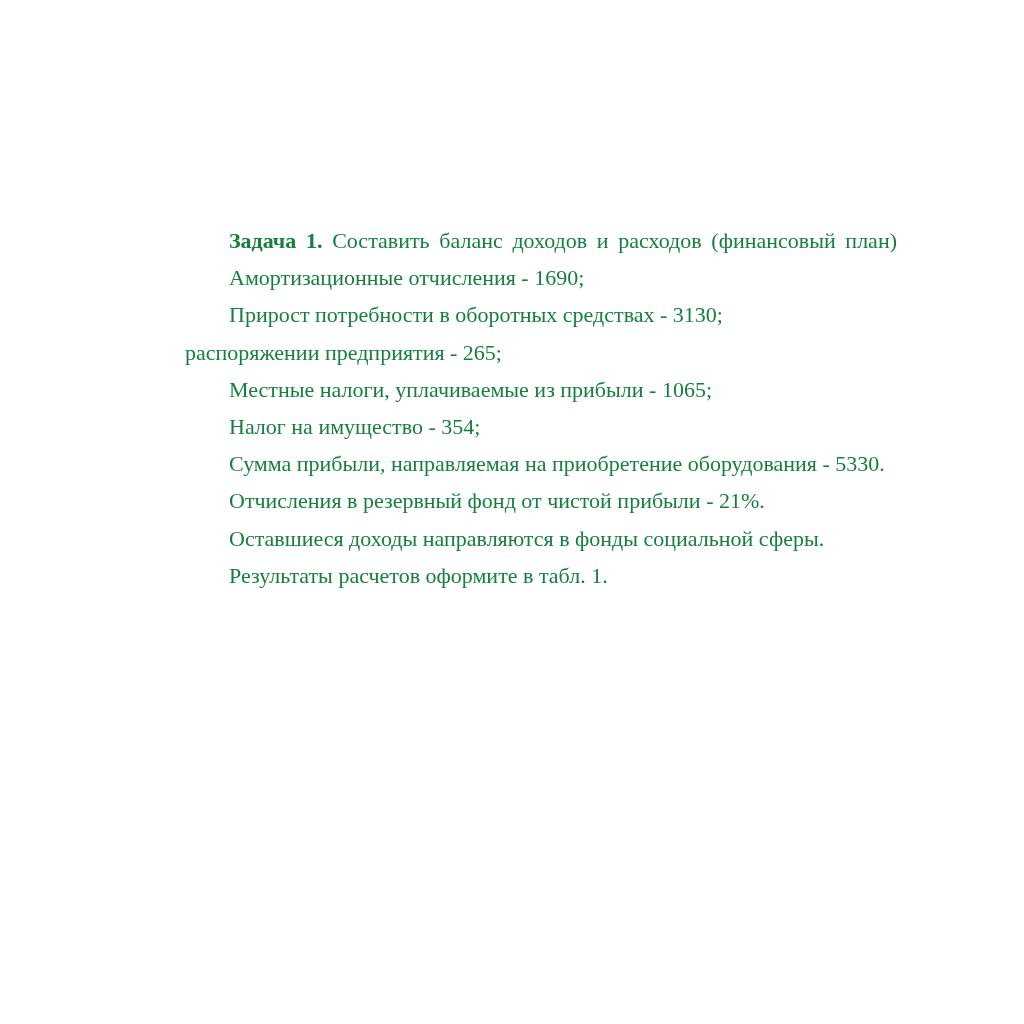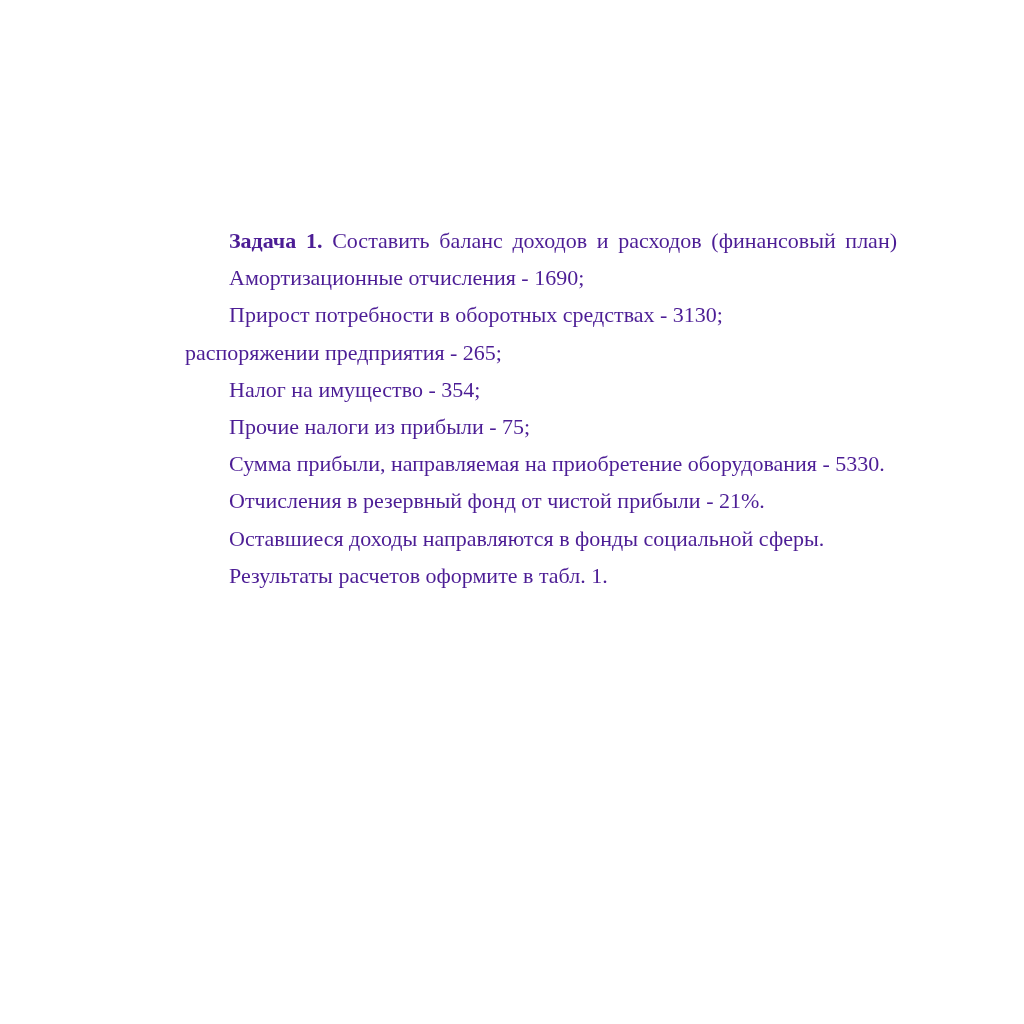--- a/index.html
+++ b/index.html
@@ -7,21 +7,21 @@
     padding: 0;
     background: #ffffff;
   }
   .page {
     position: relative;
     width: 1024px;
     height: 1024px;
     background: #ffffff;
     overflow: hidden;
     font-family: "Liberation Serif", "DejaVu Serif", serif;
-    color: #4c1d95;
+    color: #15803d;
   }
   .textblock {
     position: absolute;
     left: 185px;
     top: 222px;
     width: 712px;
     font-size: 22px;
     line-height: 37.2px;
   }
   .line {
@@ -45,21 +45,21 @@
 <body>
 
 <div class="page">
   <div class="textblock">
 
     <div class="line indent justify"><span class="bold">Задача 1.</span> <span>Составить баланс доходов и расходов (финансовый план)</span></div>
 
     <div class="line indent">Амортизационные отчисления - 1690;</div>
     <div class="line indent">Прирост потребности в оборотных средствах - 3130;</div>
     <div class="line">распоряжении предприятия - 265;</div>
+    <div class="line indent">Местные налоги, уплачиваемые из прибыли - 1065;</div>
     <div class="line indent">Налог на имущество - 354;</div>
-    <div class="line indent">Прочие налоги из прибыли - 75;</div>
     <div class="line indent">Сумма прибыли, направляемая на приобретение оборудования - 5330.</div>
     <div class="line indent">Отчисления в резервный фонд от чистой прибыли - 21%.</div>
     <div class="line indent">Оставшиеся доходы направляются в фонды социальной сферы.</div>
     <div class="line indent">Результаты расчетов оформите в табл. 1.</div>
 
   </div>
 </div>
 
 </body></html>

